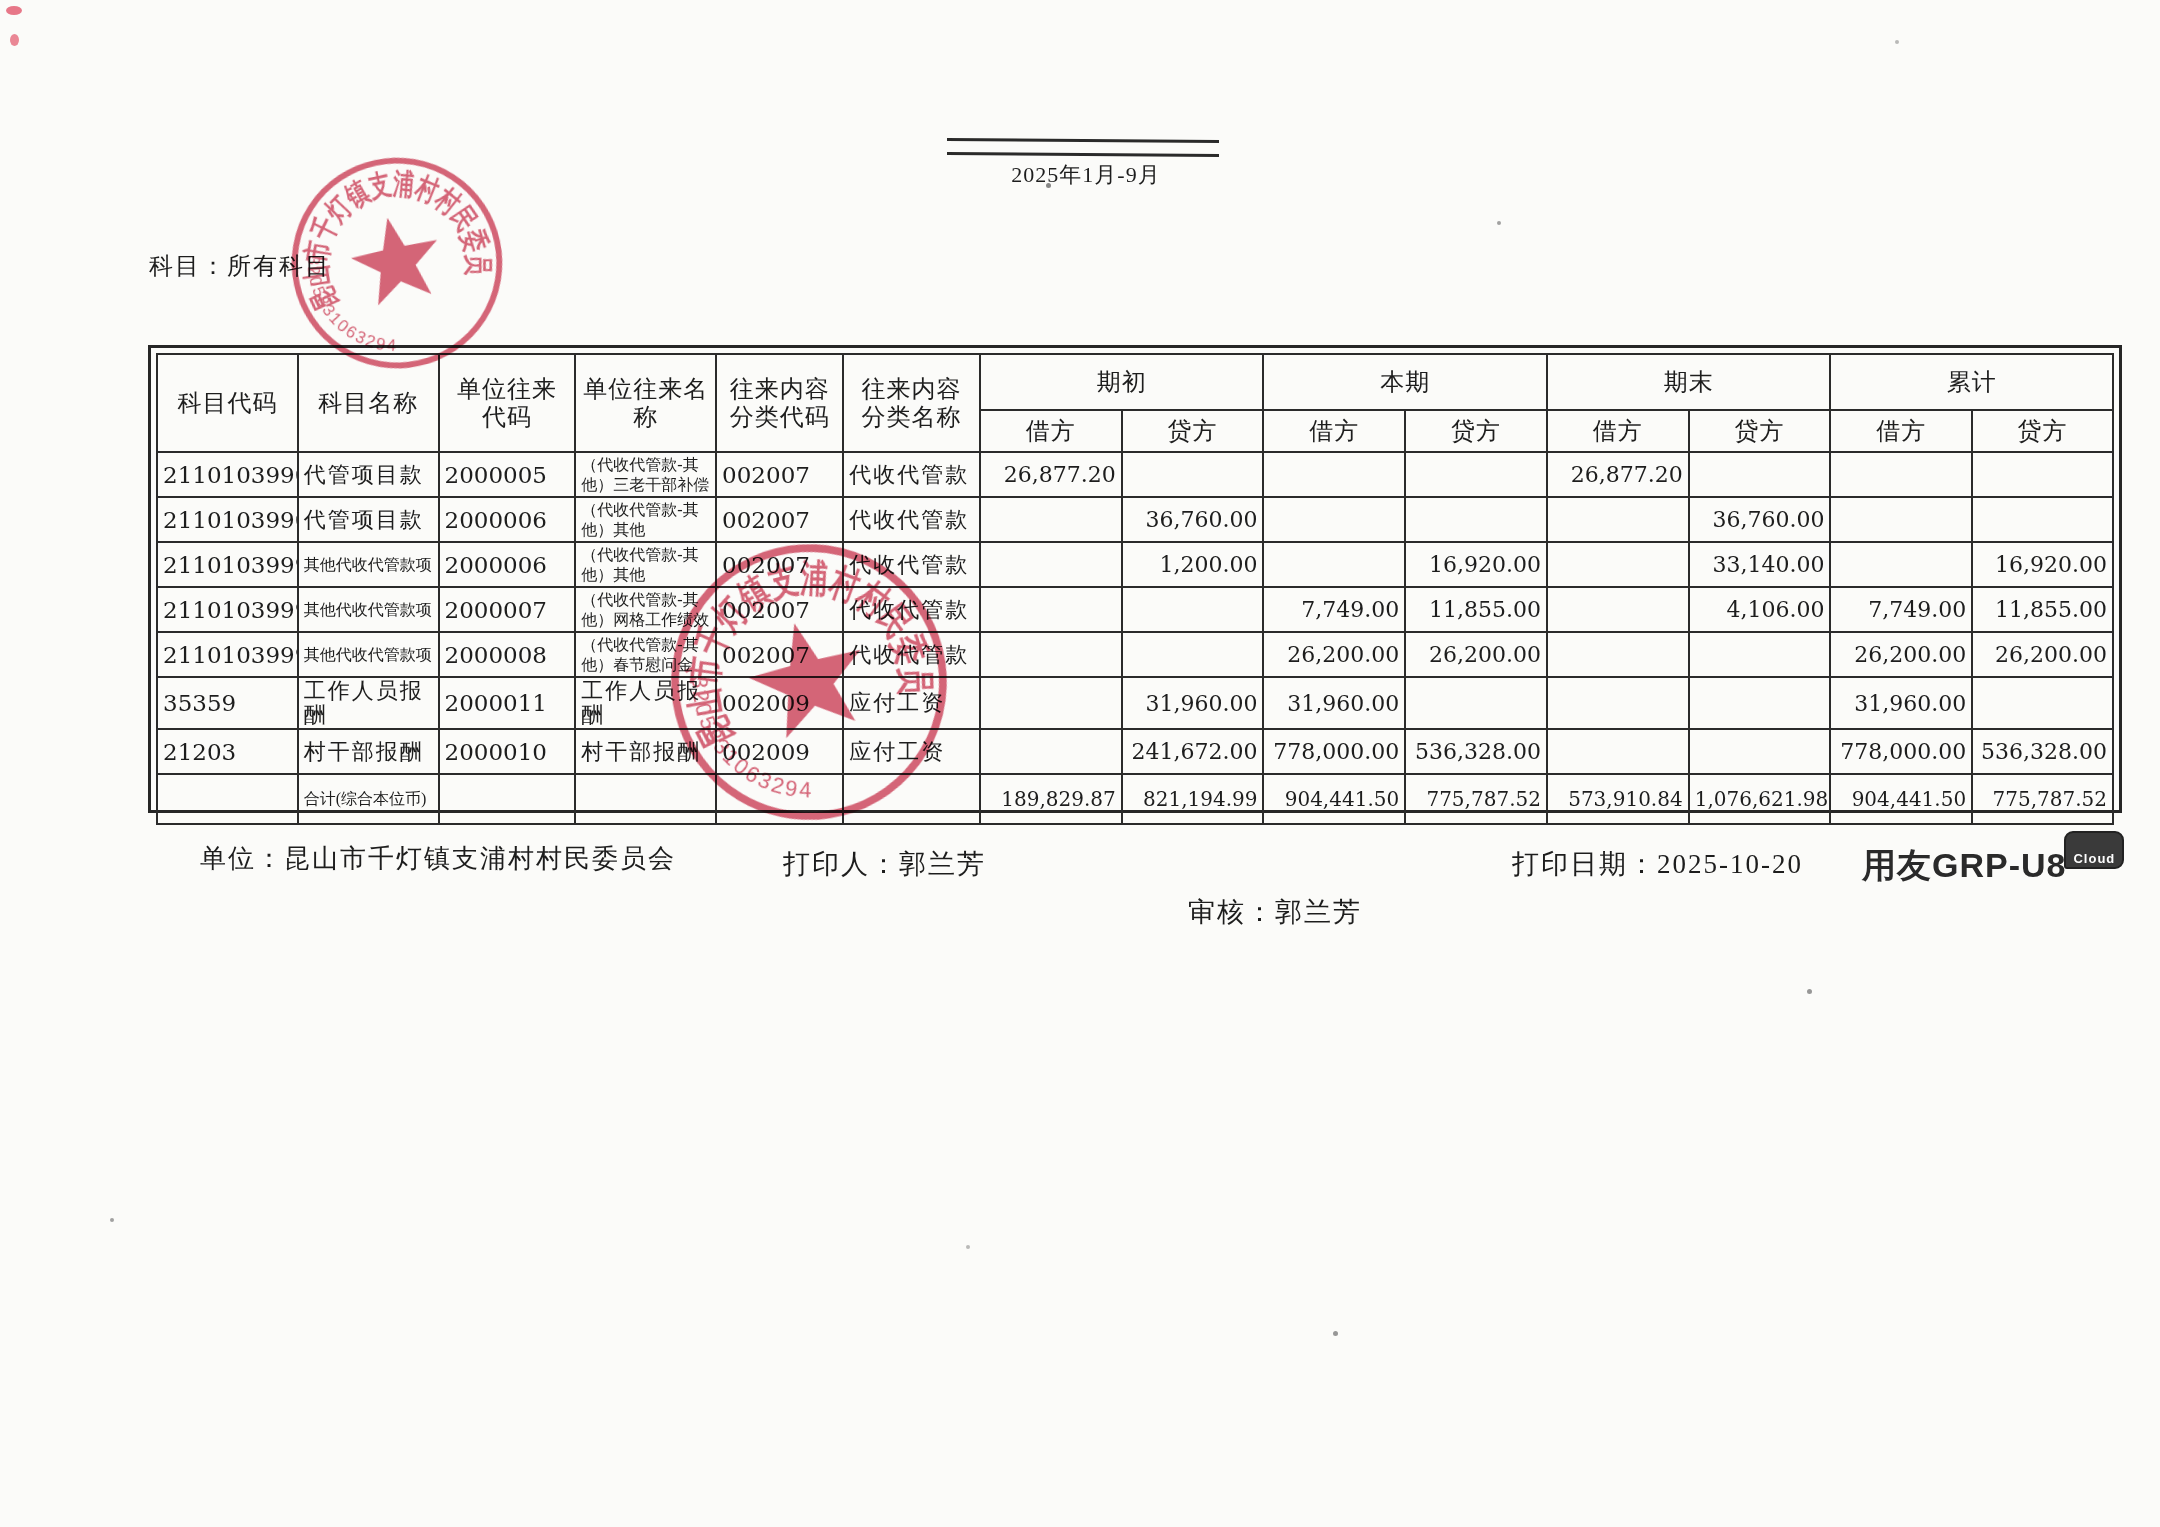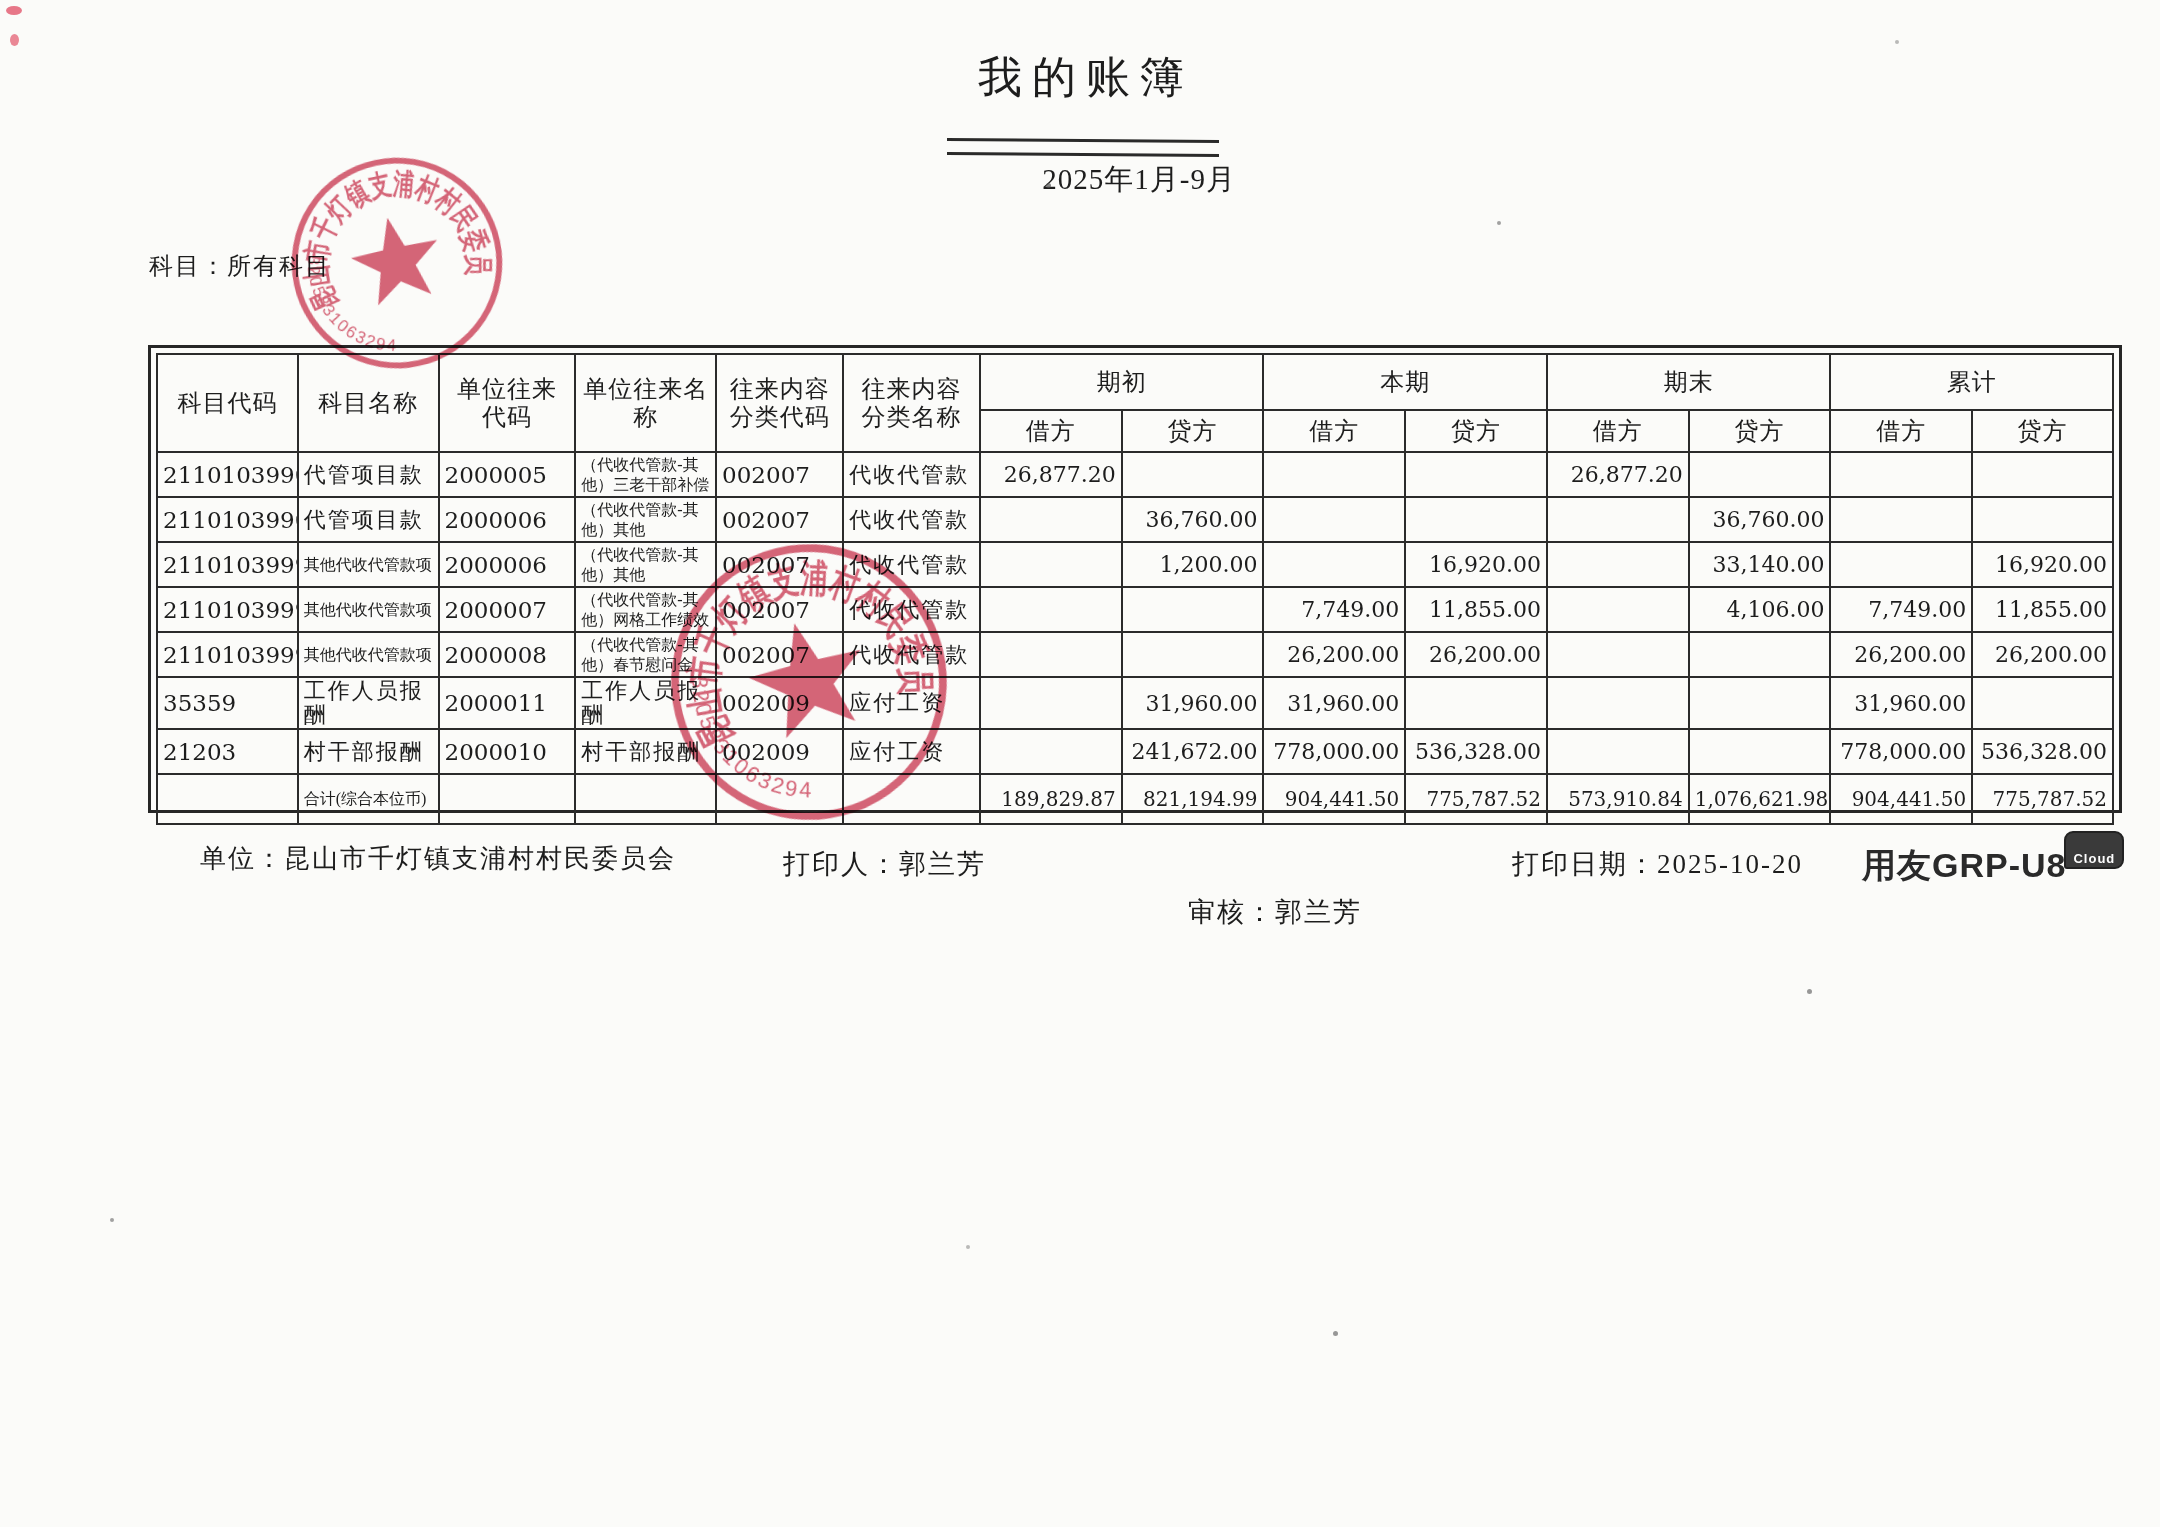--- a/index.html
+++ b/index.html
@@ -14,21 +14,21 @@
   
   .title{
     position:absolute;top:48px;left:886px;width:400px;
     text-align:center;font-size:44px;letter-spacing:10px;font-weight:400;
   }
   .rule{position:absolute;height:3px;background:#2a2a2a;transform:rotate(.45deg);}
   .rule.top{left:947px;top:139px;width:272px;}
   .rule.bot{left:947px;top:153px;width:272px;}
   .subtitle{
     position:absolute;top:160px;left:936px;width:300px;
-    text-align:right;font-size:29px;letter-spacing:1px;
+    text-align:center;font-size:22px;letter-spacing:1px;
   }
   .subject-filter{position:absolute;left:149px;top:250px;font-size:24px;letter-spacing:2px;}
 
   
   .table-frame{
     position:absolute;left:148px;top:345px;width:1958px;height:452px;
     border:3px solid #262626;padding:5px;
   }
   table.ledger{
     width:100%;height:100%;border-collapse:collapse;table-layout:fixed;
@@ -72,21 +72,20 @@
     border:2px solid #222;
   }
   
   .speck{position:absolute;border-radius:50%;}
 </style>
 </head>
 <body>
 
 <div class="page">
 
-  <div class="title">我的账簿</div>
   <div class="rule top"></div>
   <div class="rule bot"></div>
   <div class="subtitle">2025年1月-9月</div>
 
   <div class="subject-filter">科目：所有科目</div>
 
   <div class="table-frame">
     <table class="ledger">
       <colgroup>
         <col style="width:7.2%">

